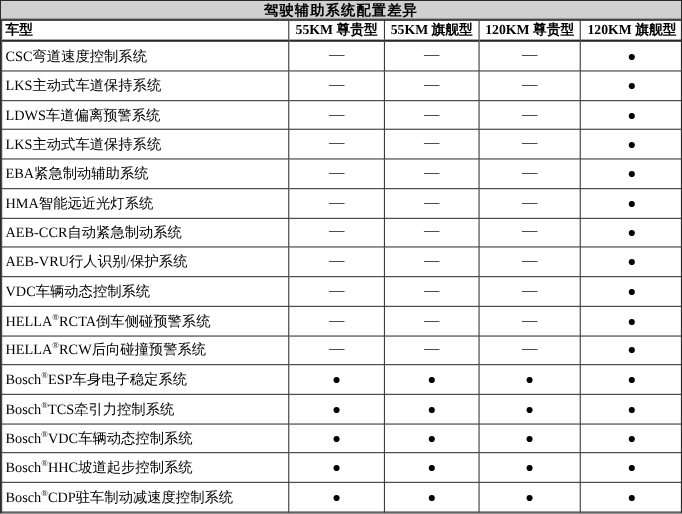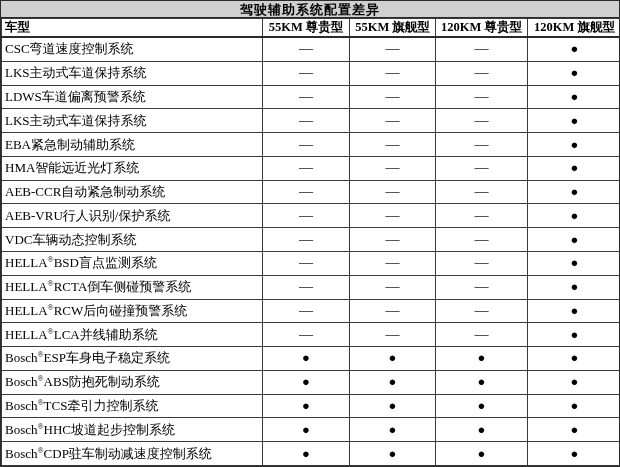--- a/index.html
+++ b/index.html
@@ -132,63 +132,49 @@
           <td class="val-col dot">●</td>
         </tr>
         <tr>
           <td class="label-col">VDC车辆动态控制系统</td>
           <td class="val-col dash">—</td>
           <td class="val-col dash">—</td>
           <td class="val-col dash">—</td>
           <td class="val-col dot">●</td>
         </tr>
         <tr>
-          <td class="label-col">HELLA<sup>®</sup>BSD盲点监测系统</td>
-          <td class="val-col dash">—</td>
-          <td class="val-col dash">—</td>
-          <td class="val-col dash">—</td>
-          <td class="val-col dot">●</td>
-        </tr>
-        <tr>
           <td class="label-col">HELLA<sup>®</sup>RCTA倒车侧碰预警系统</td>
           <td class="val-col dash">—</td>
           <td class="val-col dash">—</td>
           <td class="val-col dash">—</td>
           <td class="val-col dot">●</td>
         </tr>
         <tr>
           <td class="label-col">HELLA<sup>®</sup>RCW后向碰撞预警系统</td>
           <td class="val-col dash">—</td>
           <td class="val-col dash">—</td>
           <td class="val-col dash">—</td>
           <td class="val-col dot">●</td>
         </tr>
         <tr>
-          <td class="label-col">HELLA<sup>®</sup>LCA并线辅助系统</td>
-          <td class="val-col dash">—</td>
-          <td class="val-col dash">—</td>
-          <td class="val-col dash">—</td>
-          <td class="val-col dot">●</td>
-        </tr>
-        <tr>
           <td class="label-col">Bosch<sup>®</sup>ESP车身电子稳定系统</td>
           <td class="val-col dot">●</td>
           <td class="val-col dot">●</td>
           <td class="val-col dot">●</td>
           <td class="val-col dot">●</td>
         </tr>
         <tr>
-          <td class="label-col">Bosch<sup>®</sup>ABS防抱死制动系统</td>
+          <td class="label-col">Bosch<sup>®</sup>TCS牵引力控制系统</td>
           <td class="val-col dot">●</td>
           <td class="val-col dot">●</td>
           <td class="val-col dot">●</td>
           <td class="val-col dot">●</td>
         </tr>
         <tr>
-          <td class="label-col">Bosch<sup>®</sup>TCS牵引力控制系统</td>
+          <td class="label-col">Bosch<sup>®</sup>VDC车辆动态控制系统</td>
           <td class="val-col dot">●</td>
           <td class="val-col dot">●</td>
           <td class="val-col dot">●</td>
           <td class="val-col dot">●</td>
         </tr>
         <tr>
           <td class="label-col">Bosch<sup>®</sup>HHC坡道起步控制系统</td>
           <td class="val-col dot">●</td>
           <td class="val-col dot">●</td>
           <td class="val-col dot">●</td>

